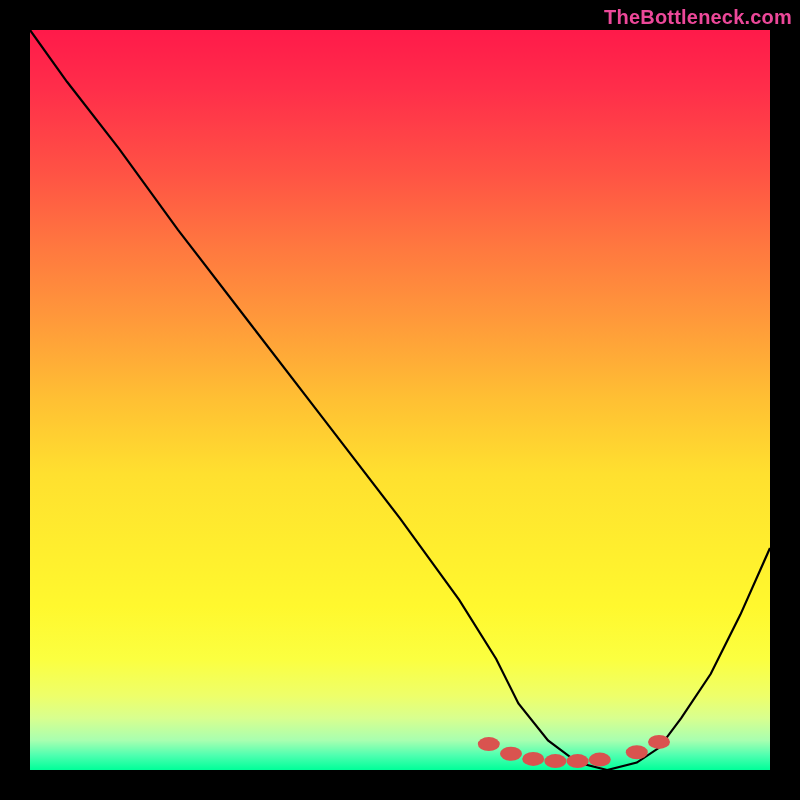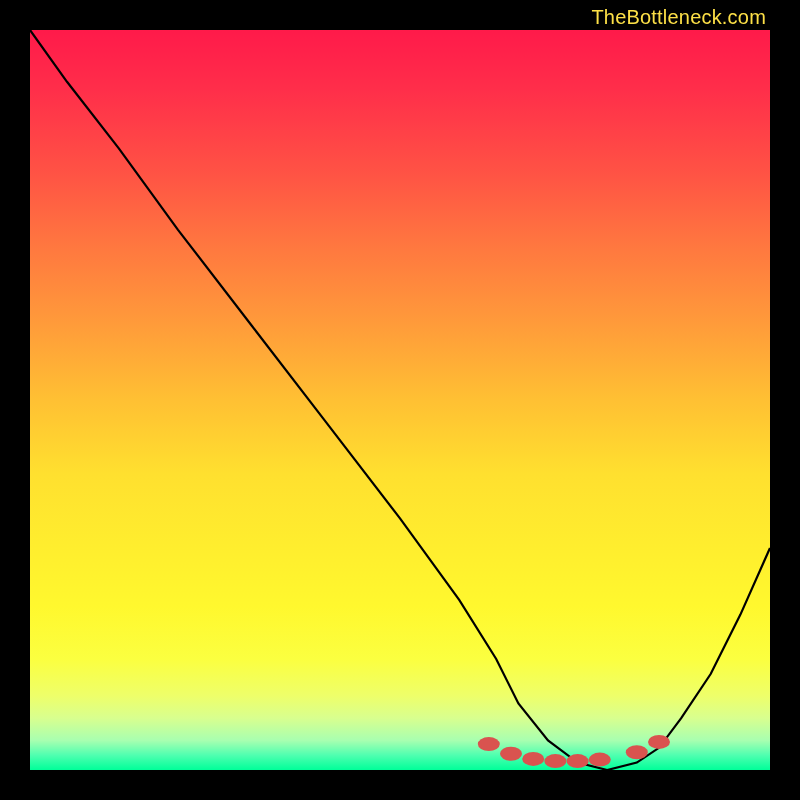--- a/index.html
+++ b/index.html
@@ -49,24 +49,24 @@
     position: absolute;
     left: 0;
     top: 0;
     width: 100%;
     height: 100%;
     pointer-events: none;
   }
   .watermark {
     position: absolute;
     top: 6px;
-    right: 34px;
-    color: #fde047;
+    right: 8px;
+    color: #ec4899;
     font-size: 20px;
-    font-weight: 400;
+    font-weight: 700;
     letter-spacing: 0.2px;
   }
 </style>
 </head>
 <body>
 
 <div class="container">
   <div class="watermark">TheBottleneck.com</div>
   <div class="plot-area">
     <div class="gradient-bg"></div>

